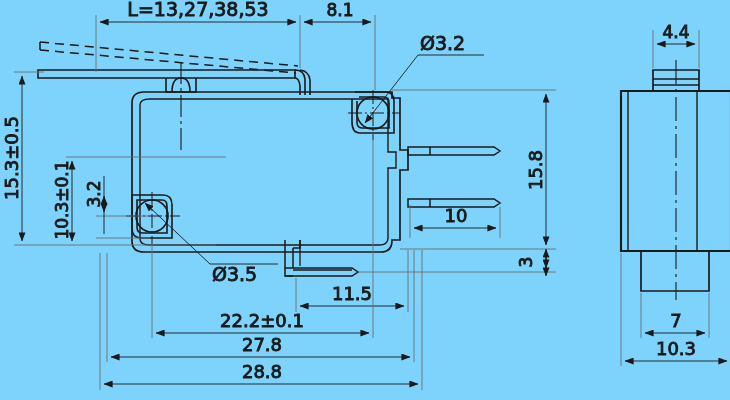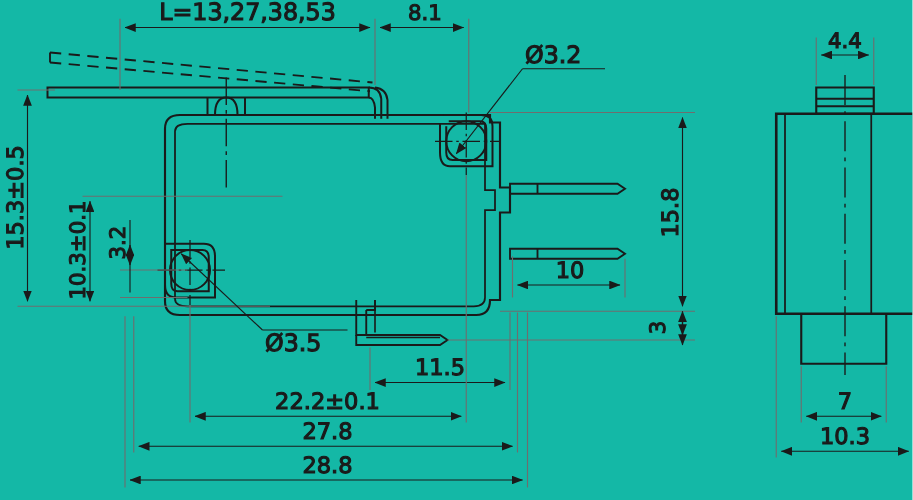--- a/index.html
+++ b/index.html
@@ -1,18 +1,18 @@
 <!DOCTYPE html>
 <html><head>
 <meta charset="utf-8">
 <style>
   html,body{margin:0;padding:0;background:#ffffff;}
   body{width:730px;height:400px;overflow:hidden;
        font-family:"DejaVu Sans","Liberation Sans",sans-serif;}
-  #stage{position:relative;width:730px;height:400px;background:#14b8a6;}
+  #stage{position:relative;width:730px;height:400px;background:#7dd3fc;}
   svg{display:block;}
   text{font-family:"DejaVu Sans","Liberation Sans",sans-serif;fill:#1a1a1a;}
 </style>
 </head>
 <body>
 
 <div id="stage">
 <svg width="730" height="400" viewBox="0 0 730 400">
   <defs>
     <marker id="ah" markerWidth="9" markerHeight="7" refX="8.6" refY="3.5" orient="auto" markerUnits="userSpaceOnUse">

